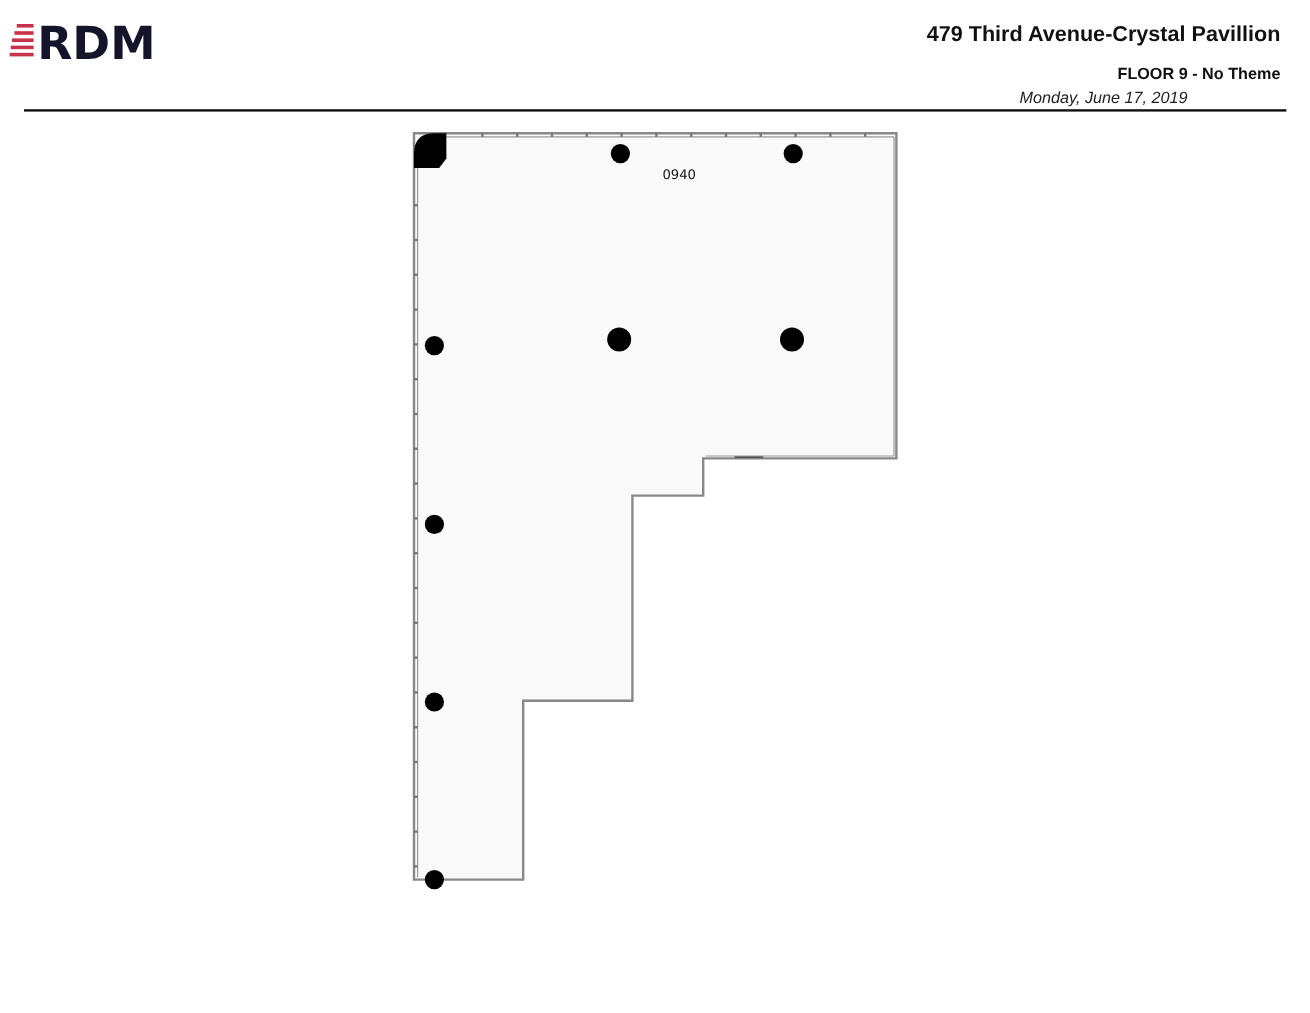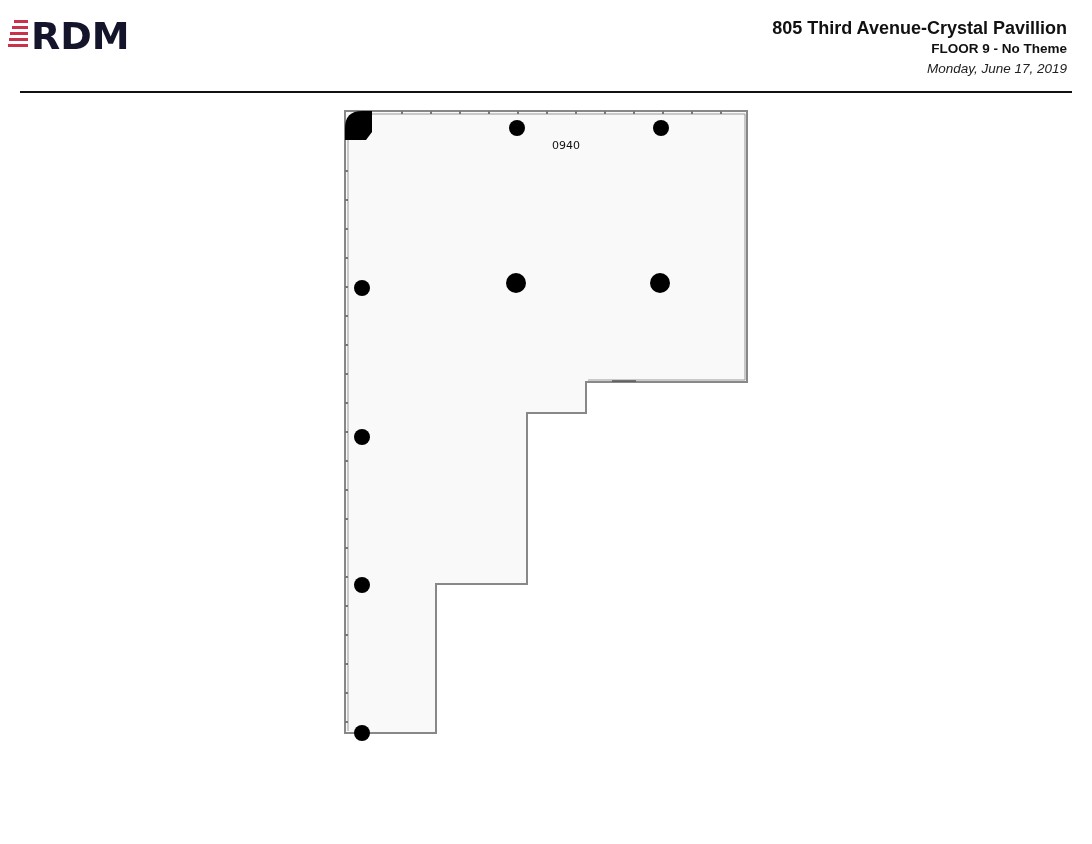--- a/index.html
+++ b/index.html
@@ -3,42 +3,42 @@
 <meta charset="utf-8">
 <style>
   html, body { margin: 0; padding: 0; background: #ffffff; }
   body { width: 1092px; height: 844px; position: relative; overflow: hidden; font-family: "DejaVu Sans", sans-serif; }
   .logo { position: absolute; left: 8px; top: 18px; width: 126px; height: 40px; }
   .logo .bars { position: absolute; left: 0; top: 2px; width: 20px; }
   .logo .bar { height: 3px; background: #c8334b; margin-bottom: 3px; margin-left: auto; }
   .logo .word { position: absolute; left: 23px; top: -6px; font-family: "DejaVu Sans", sans-serif; font-weight: bold; font-size: 38px; color: #14142a; letter-spacing: 0px; line-height: 48px; }
   .header-right { position: absolute; right: 25px; top: 16px; text-align: right; }
   .title { font-family: "Liberation Sans", sans-serif; font-weight: bold; font-size: 18px; color: #111; line-height: 24px; }
-  .subtitle { font-family: "Liberation Sans", sans-serif; font-weight: bold; font-size: 13.5px; color: #111; margin-top: 0; line-height: 18px; }
-  .date { font-family: "Liberation Sans", sans-serif; font-style: italic; font-size: 13.5px; color: #222; margin-top: 2px; line-height: 18px; }
+  .subtitle { font-family: "Liberation Sans", sans-serif; font-weight: bold; font-size: 13.5px; color: #111; margin-top: 13px; line-height: 18px; }
+  .date { font-family: "Liberation Sans", sans-serif; font-style: italic; font-size: 13.5px; color: #222; margin-top: 2px; line-height: 18px; text-align: center; }
   .rule { position: absolute; left: 20px; top: 91px; width: 1052px; height: 2px; background: #111; }
   .plan { position: absolute; left: 0; top: 0; }
   .room-label { font-family: "DejaVu Sans", sans-serif; font-size: 11px; fill: #111; }
 </style>
 </head>
 <body>
 
 <div class="logo">
   <div class="bars">
     <div class="bar" style="width:14px"></div>
     <div class="bar" style="width:16px"></div>
     <div class="bar" style="width:18px"></div>
     <div class="bar" style="width:19px"></div>
     <div class="bar" style="width:20px"></div>
   </div>
   <div class="word">RDM</div>
 </div>
 
 <div class="header-right">
-  <div class="title">805 Third Avenue-Crystal Pavillion</div>
+  <div class="title">479 Third Avenue-Crystal Pavillion</div>
   <div class="subtitle">FLOOR 9 - No Theme</div>
   <div class="date">Monday, June 17, 2019</div>
 </div>
 
 <div class="rule"></div>
 
 <svg class="plan" width="1092" height="844" viewBox="0 0 1092 844">
   <g id="outline-group">
     <polygon id="outline-outer" fill="#f9f9f9" stroke="#888888" stroke-width="2" points="345,111 747,111 747,382 586,382 586,413 527,413 527,584 436,584 436,733 345,733"></polygon>
 

